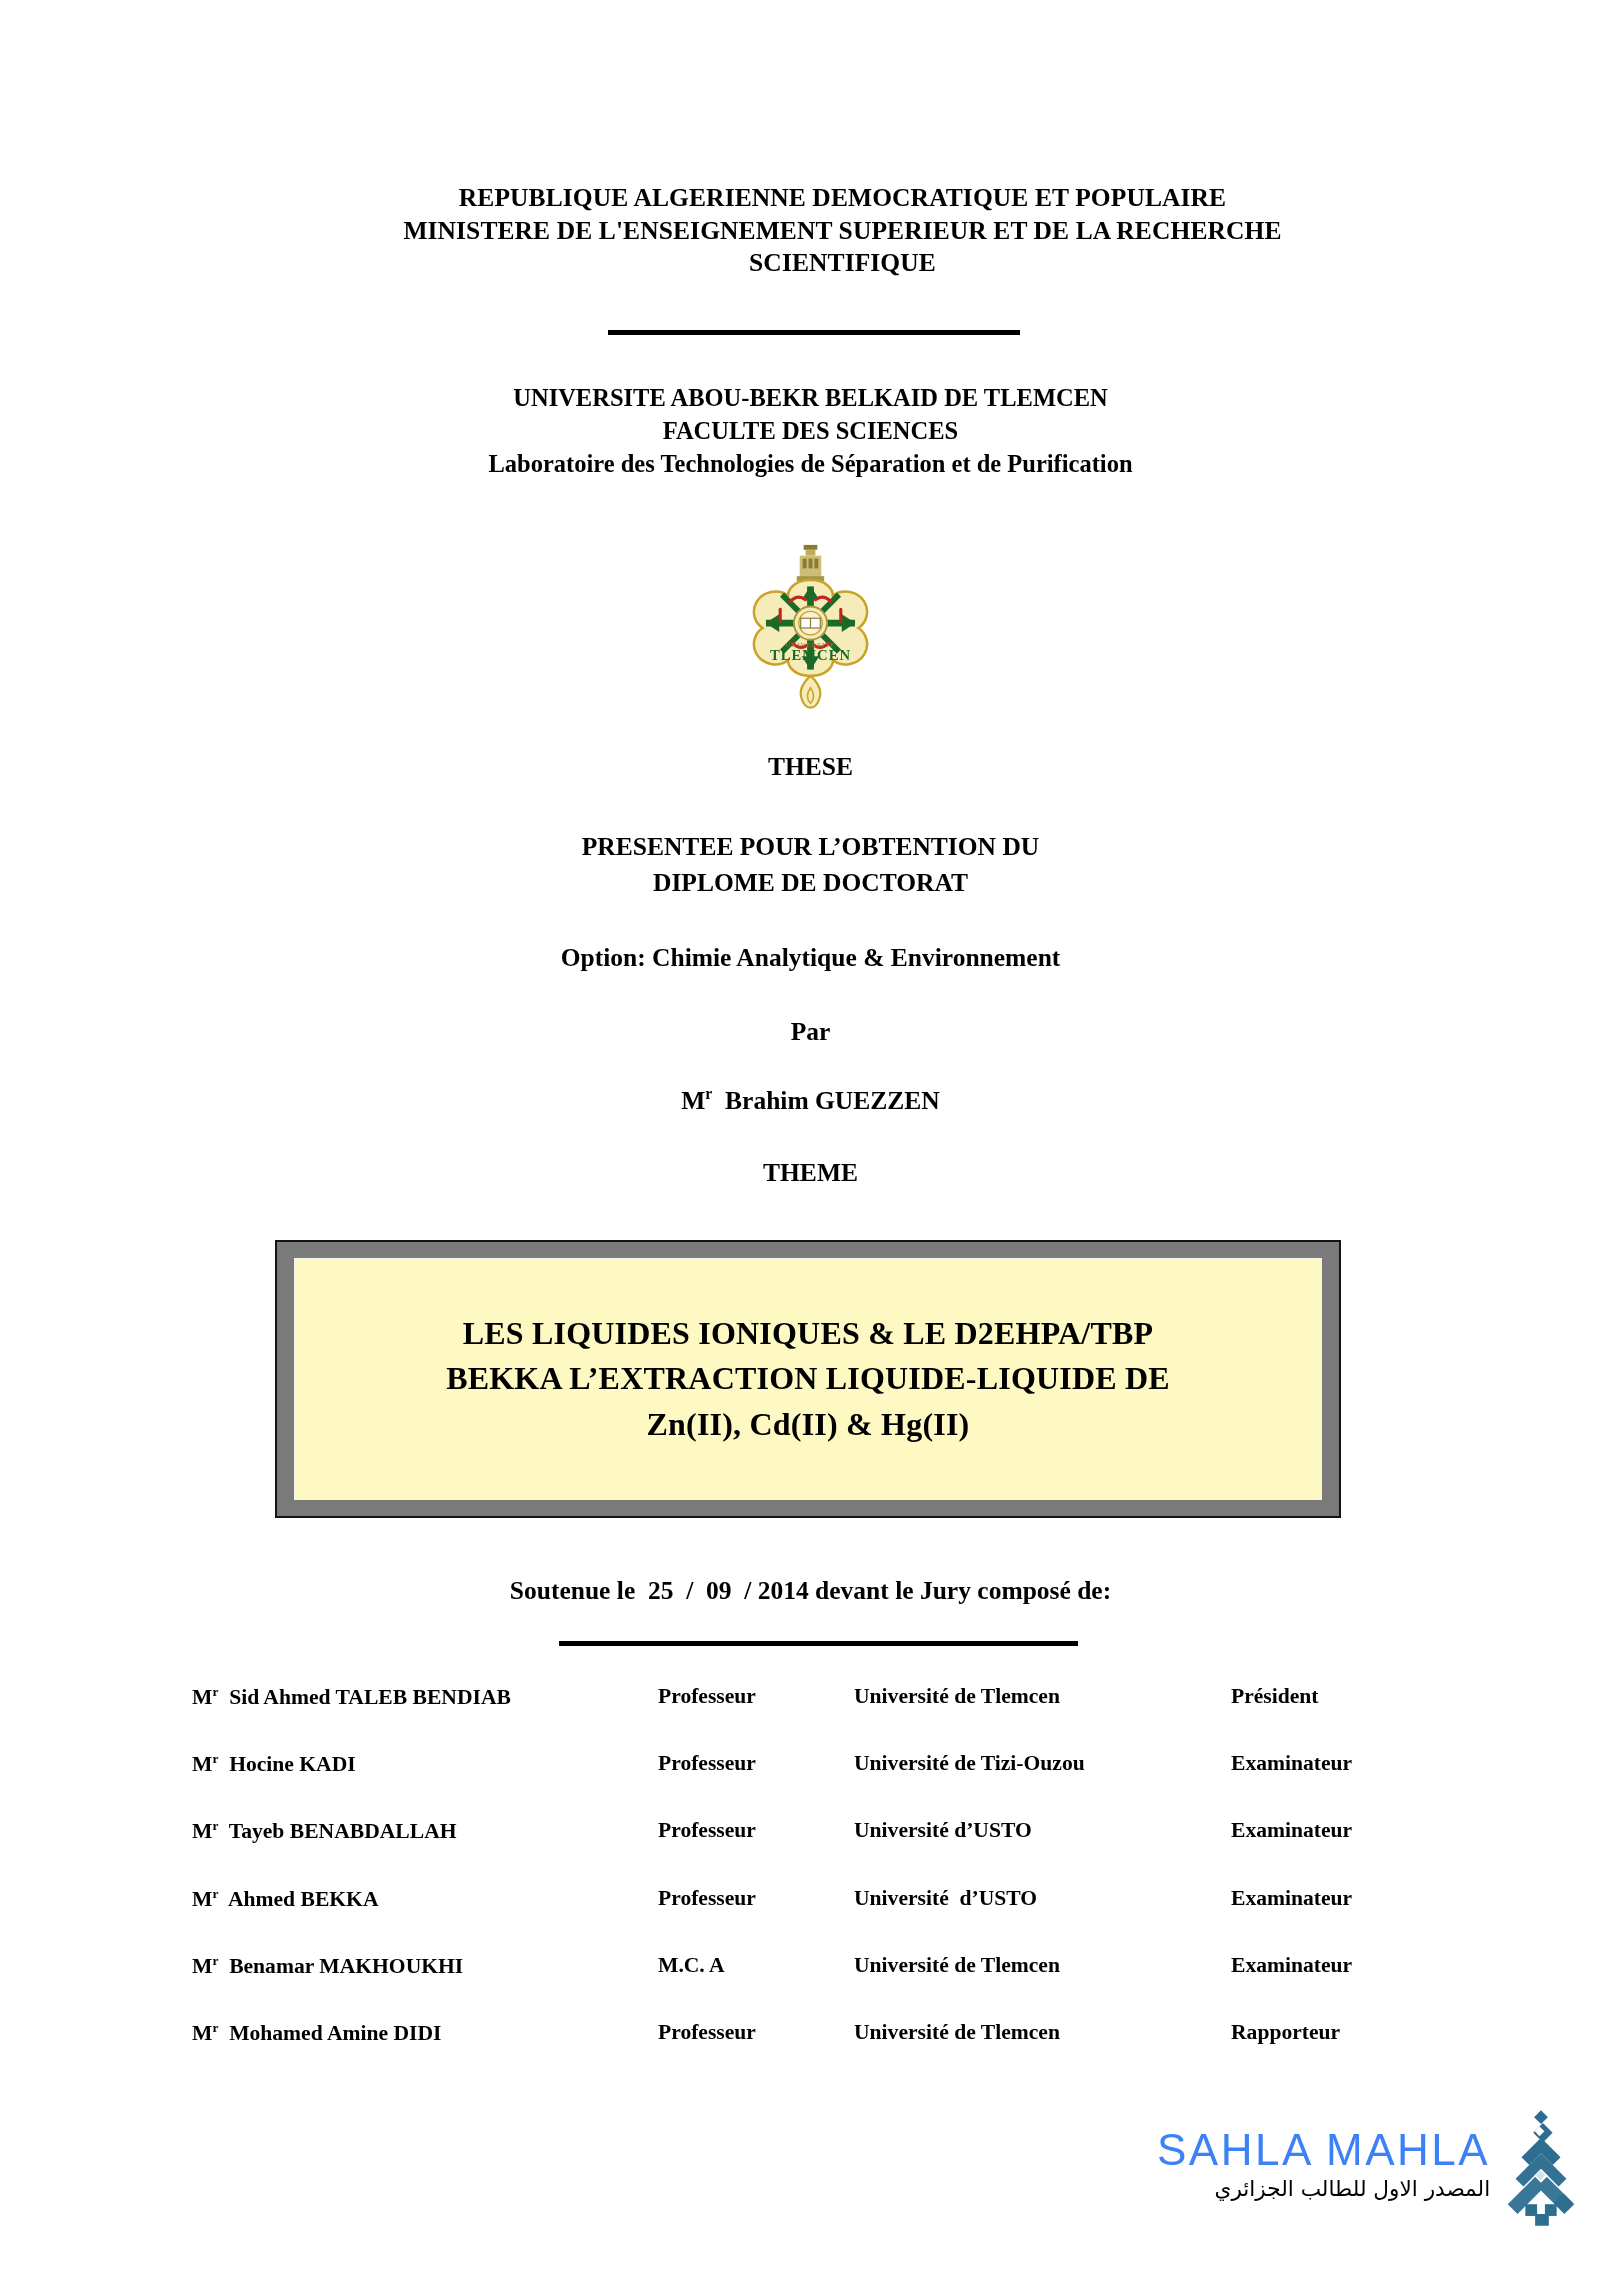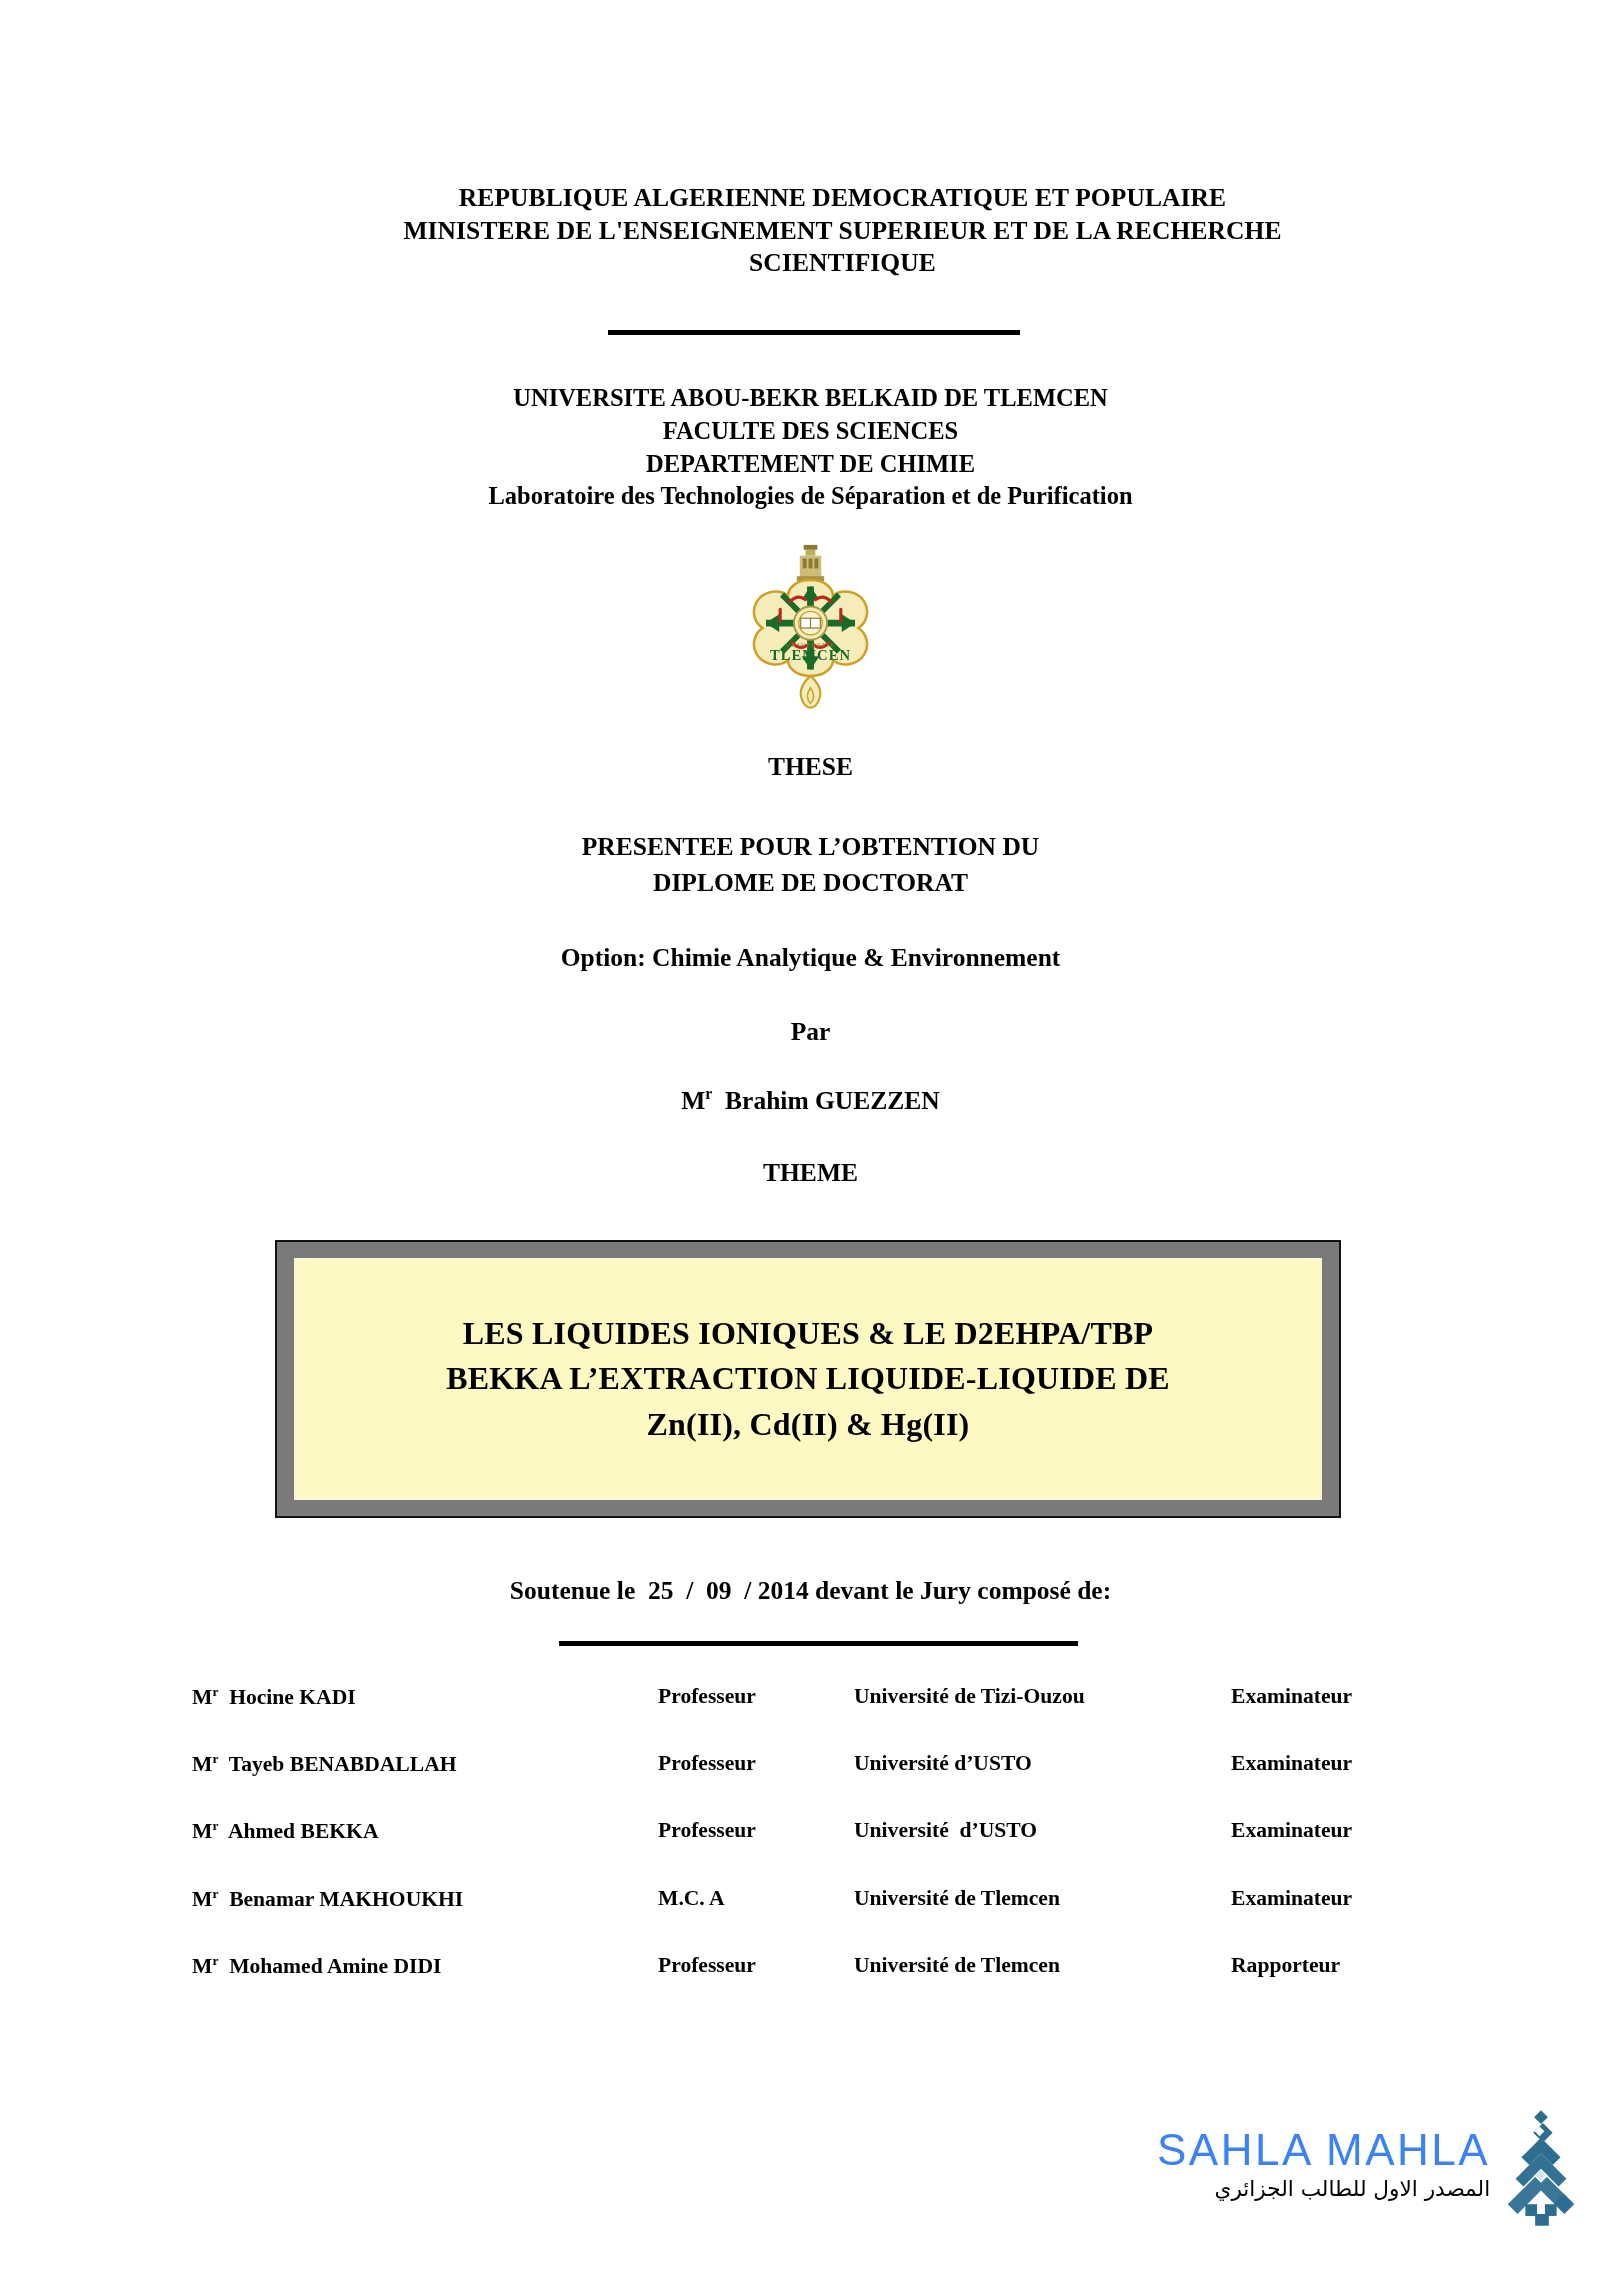--- a/index.html
+++ b/index.html
@@ -221,21 +221,20 @@
     <div class="ministry-line">REPUBLIQUE ALGERIENNE DEMOCRATIQUE ET POPULAIRE</div>
     <div class="ministry-line">MINISTERE DE L'ENSEIGNEMENT SUPERIEUR ET DE LA RECHERCHE</div>
     <div class="ministry-line">SCIENTIFIQUE</div>
   </div>
 
   <div class="hr-thick-top"></div>
 
   <div class="univ-block">
     <div class="univ-line">UNIVERSITE ABOU-BEKR BELKAID DE TLEMCEN</div>
     <div class="univ-line">FACULTE DES SCIENCES</div>
-    <div class="univ-line">DEPARTEMENT DE CHIMIE</div>
     <div class="lab-line">Laboratoire des Technologies de Séparation et de Purification</div>
   </div>
 
   <div class="emblem-wrap">
     <svg viewBox="0 0 150 178" xmlns="http://www.w3.org/2000/svg">
 
       <g>
         <rect x="68" y="4" width="14" height="5" fill="#8a7a32"></rect>
         <rect x="70" y="9" width="10" height="6" fill="#bfae5e"></rect>
         <rect x="64" y="15" width="22" height="22" fill="#cdbd77"></rect>
@@ -320,20 +319,26 @@
       <div class="title-line">Zn(II), Cd(II) &amp; Hg(II)</div>
     </div>
   </div>
 
   <div id="l-soutenue">Soutenue le  25  /  09  / 2014 devant le Jury composé de:</div>
   <div class="hr-thick-jury"></div>
 
   <table class="jury-table">
     <tbody>
       <tr>
+        <td class="col-name"><span>M</span><span class="sup">r</span><span>&nbsp; </span><span>Sid Ahmed TALEB BENDIAB</span></td>
+        <td class="col-grade">Professeur</td>
+        <td class="col-univ">Université de Tlemcen</td>
+        <td class="col-role">Président</td>
+      </tr>
+      <tr>
         <td class="col-name"><span>M</span><span class="sup">r</span><span>&nbsp; </span><span>Hocine KADI</span></td>
         <td class="col-grade">Professeur</td>
         <td class="col-univ">Université de Tizi-Ouzou</td>
         <td class="col-role">Examinateur</td>
       </tr>
       <tr>
         <td class="col-name"><span>M</span><span class="sup">r</span><span>&nbsp; </span><span>Tayeb BENABDALLAH</span></td>
         <td class="col-grade">Professeur</td>
         <td class="col-univ">Université d’USTO</td>
         <td class="col-role">Examinateur</td>

